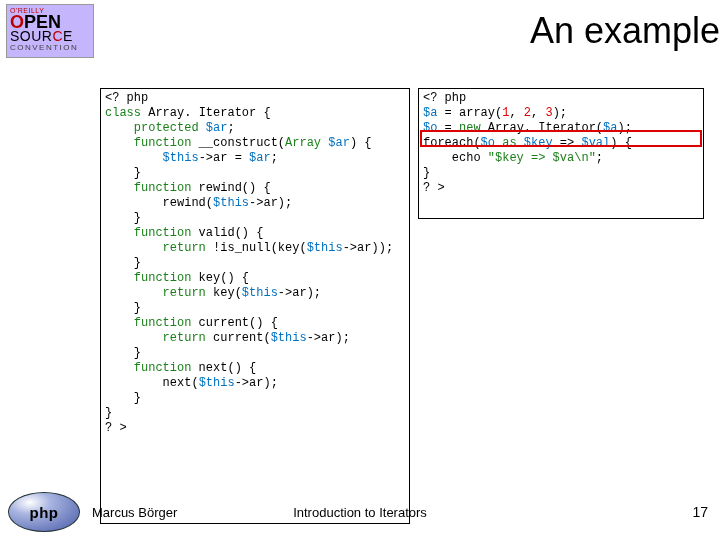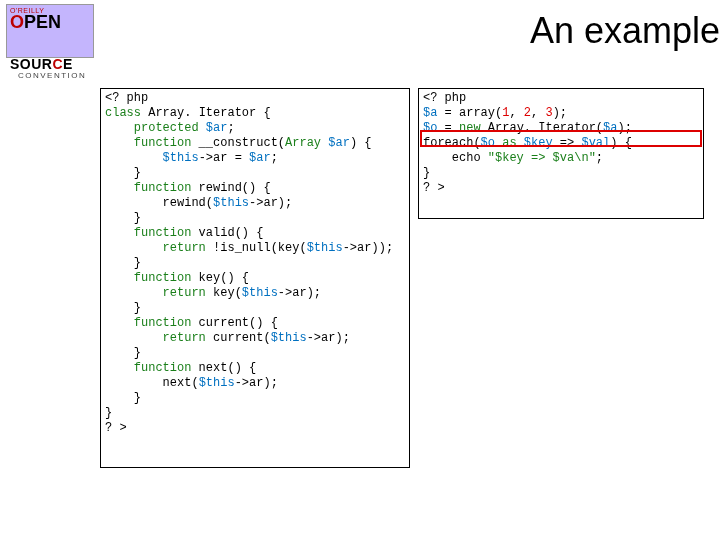--- a/index.html
+++ b/index.html
@@ -4,30 +4,30 @@
 <style>
   * { margin: 0; padding: 0; box-sizing: border-box; }
   html, body { width: 720px; height: 540px; font-family: Verdana, Geneva, sans-serif; background: #fff; overflow: hidden; }
   .slide { position: relative; width: 720px; height: 540px; }
 
   
   .logo { position: absolute; left: 6px; top: 4px; width: 88px; height: 54px; border: 1px solid #999; background: #c4b5fd; padding: 2px 3px; }
   .logo .oreilly { color: #b00; font-size: 7px; letter-spacing: 0.5px; }
   .logo .open { font-weight: 900; font-size: 18px; line-height: 0.9; }
   .logo .open .o { color: #b00; }
-  .logo .source { font-size: 14px; font-weight: 700; letter-spacing: 0.5px; line-height: 0.9; margin-top: 28px; }
+  .logo .source { font-size: 14px; font-weight: 400; letter-spacing: 0.5px; line-height: 0.9; }
   .logo .source .c { color: #b00; }
-  .logo .conv { font-size: 8px; letter-spacing: 1.5px; color: #444; margin-left: 8px; }
+  .logo .conv { font-size: 8px; letter-spacing: 1.5px; color: #444; }
 
   
   .title { position: absolute; top: 10px; left: 0; width: 720px; text-align: right; font-size: 36px; font-weight: normal; }
 
   
   .code { position: absolute; border: 1px solid #000; font-family: "Lucida Console","Courier New",monospace; font-size: 12px; line-height: 15px; white-space: pre; padding: 2px 4px; background: #fff; overflow: hidden; }
-  .code.left  { left: 100px; top: 88px; width: 310px; height: 380px; }
+  .code.left  { left: 100px; top: 88px; width: 310px; height: 436px; }
   .code.right { left: 418px; top: 88px; width: 286px; height: 131px; }
 
   
   .highlight { position: absolute; border: 2px solid #d00; background: transparent; pointer-events: none; }
   .hl1 { left: 420px; top: 130px; width: 282px; height: 17px; } 
 
   
   .kw   { color: #1a7f1a; }  
   .var  { color: #0070c0; }  
   .type { color: #1a7f1a; }
@@ -84,14 +84,24 @@
   <div class="code right"><span>&lt;? php</span>
 <span class="var">$a</span><span> = array(</span><span class="num">1</span><span>, </span><span class="num">2</span><span>, </span><span class="num">3</span><span>);</span>
 <span class="var">$o</span><span> = </span><span class="kw">new</span><span> Array. Iterator(</span><span class="var">$a</span><span>);</span>
 <span>foreach(</span><span class="var">$o</span><span class="kw"> as </span><span class="var">$key</span><span> =&gt; </span><span class="var">$val</span><span>) {</span>
 <span>    echo </span><span class="str">"$key =&gt; $va\n"</span><span>;</span>
 <span>}</span>
 <span>? &gt;</span></div>
 
   <div class="highlight hl1"></div>
 
+  <div class="footer">
+    <div class="php-logo">
+      <div class="ellipse">
+          <span>php</span>
+        </div>
+    </div>
+    <div class="author">Marcus Börger</div>
+    <div class="subtitle">Introduction to Iterators</div>
+    <div class="pagenum">17</div>
+  </div>
 
 </div>
 
 </body></html>

